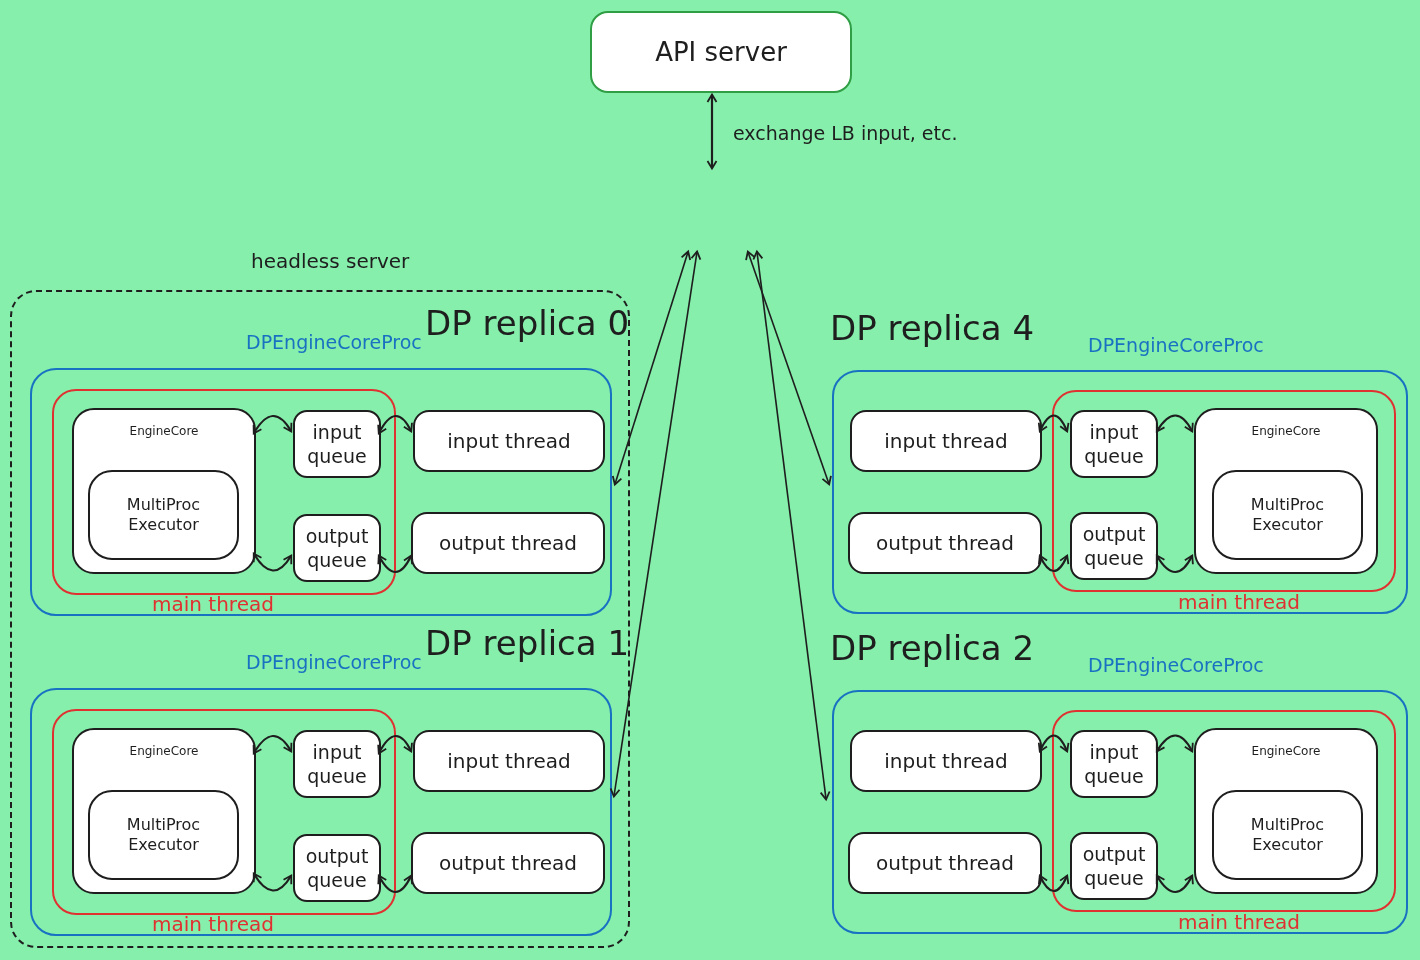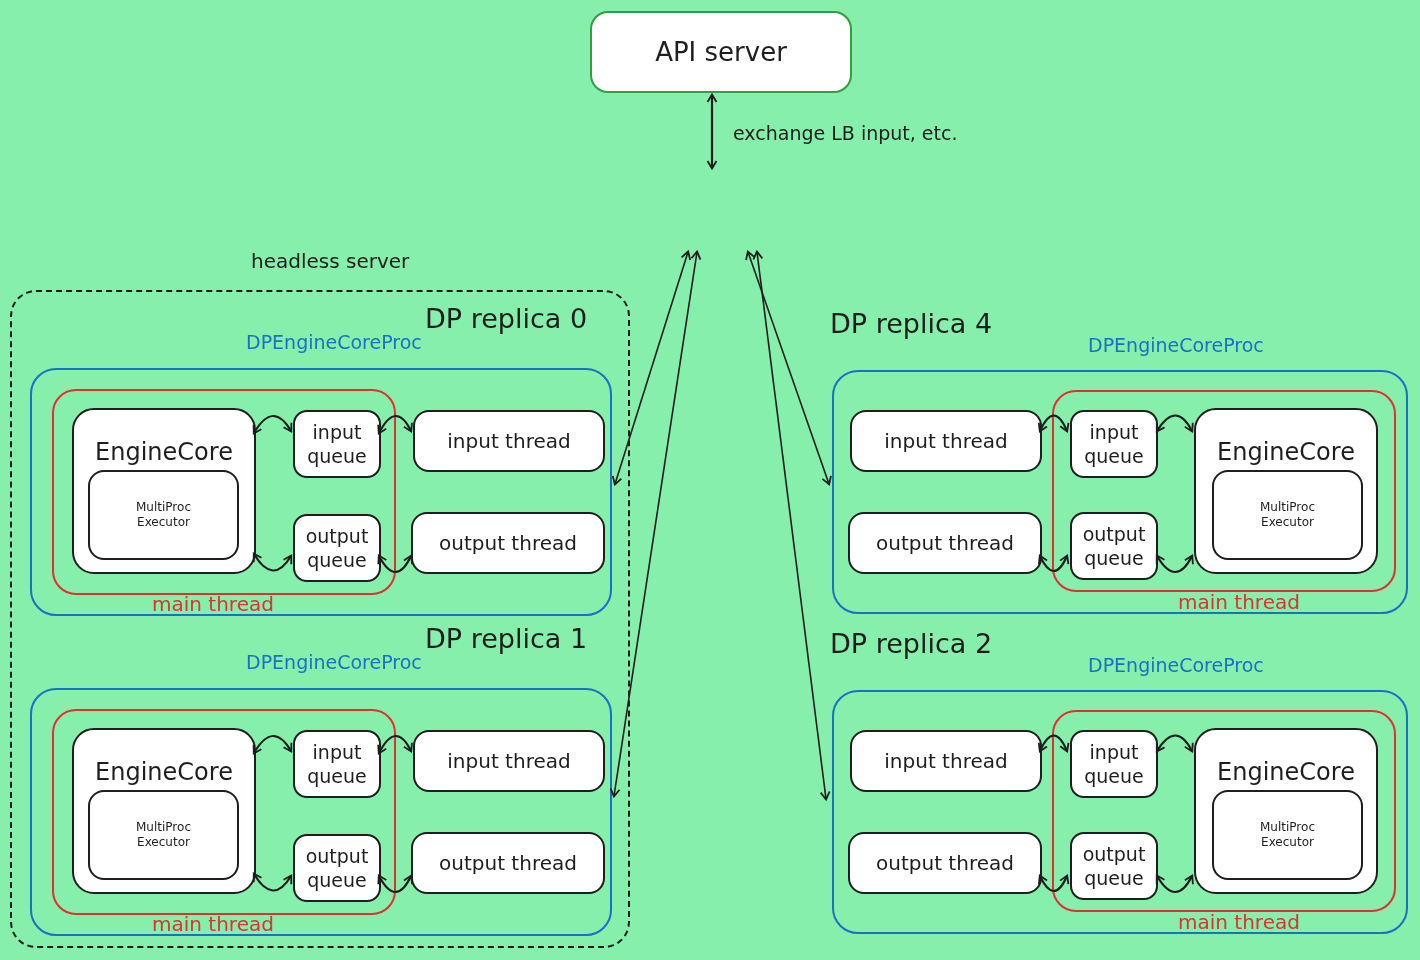--- a/index.html
+++ b/index.html
@@ -11,29 +11,29 @@
   .box{position:absolute;background:#ffffff;border:2.5px solid #1e1e1e;border-radius:16px;
        display:flex;align-items:center;justify-content:center;text-align:center;}
   .frame{position:absolute;background:transparent;border-radius:26px;}
   .lbl{position:absolute;white-space:nowrap;}
   .preline{white-space:pre-line;line-height:1.28;}
   .blue-frame{border:2.3px solid #1971c2;}
   .red-frame{border:2.3px solid #e03131;border-radius:24px;}
   .dash-frame{border:2.2px dashed #1e1e1e;border-radius:26px;}
   .green-box{border:2.6px solid #2f9e44;border-radius:18px;font-size:26px;}
   .orange-box{border:2.6px solid #f08c00;border-radius:18px;font-size:26px;}
-  .title{font-size:27px;font-weight:500;}
+  .title{font-size:34px;font-weight:500;}
   .procname{font-size:19px;color:#1971c2;margin-left:36px;}
   .mainthread{font-size:20px;color:#e03131;}
   .note{font-size:19px;}
   .qbox{border-radius:14px;font-size:19px;}
   .tbox{border-radius:16px;font-size:20px;}
   .ebox{border-radius:22px;align-items:flex-start;}
-  .ebox .ecname{margin-top:28px;font-size:24px;}
-  .xbox{border-radius:16px;font-size:12px;}
+  .ebox .ecname{margin-top:14px;font-size:12px;}
+  .xbox{border-radius:24px;font-size:16px;}
   svg.overlay{position:absolute;left:0;top:0;pointer-events:none;}
 </style>
 </head>
 <body>
 
 <div class="canvas">
 
   <div class="box green-box" style="left:590px;top:11px;width:258px;height:78px;">
     <span>API server</span>
   </div>

